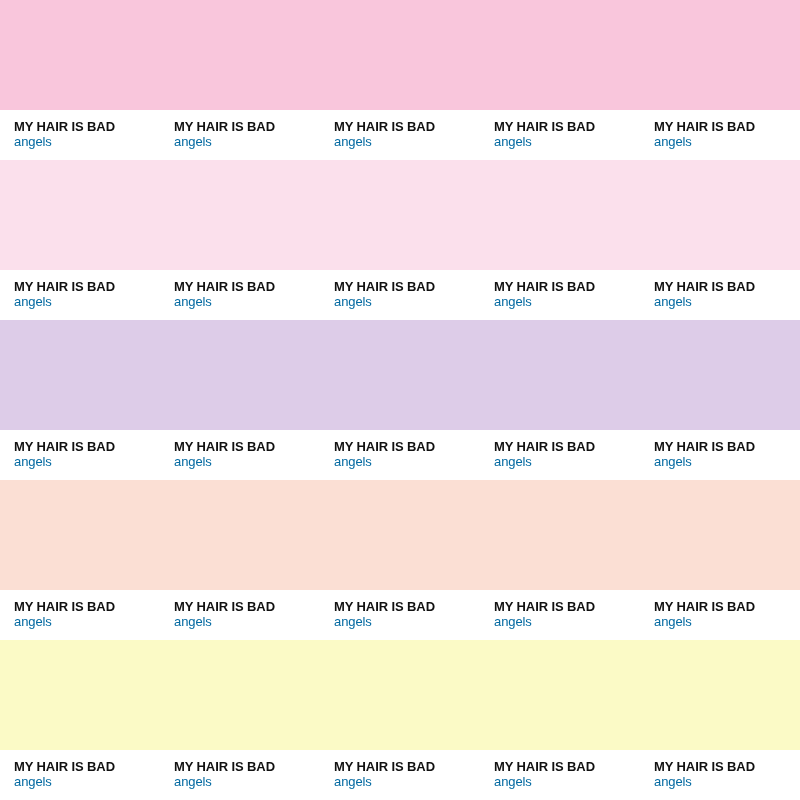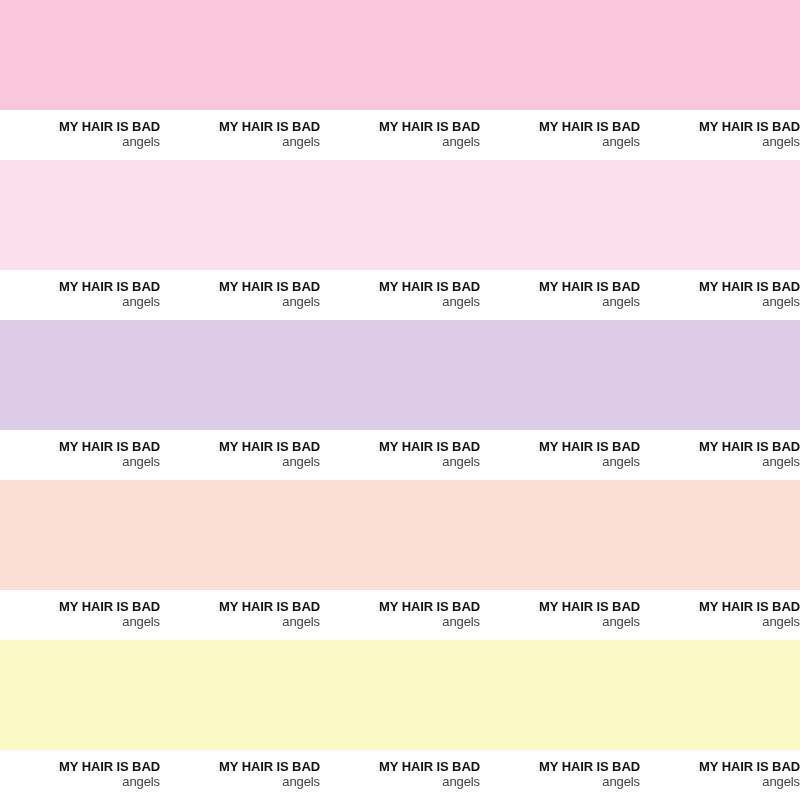--- a/index.html
+++ b/index.html
@@ -48,41 +48,40 @@
   }
 
   .caption {
     width: 160px;
     height: 50px;
     flex: 0 0 50px;
     background: #ffffff;
     padding: 9px 0 0 14px;
     box-sizing: border-box;
     overflow: hidden;
-    text-align: right;
   }
 
   .title {
     display: block;
     font-family: "Liberation Sans", sans-serif;
     font-size: 13px;
     line-height: 15px;
     font-weight: bold;
     color: #111111;
     letter-spacing: -0.1px;
     white-space: nowrap;
   }
 
   .artist {
     display: block;
     font-family: "Liberation Sans", sans-serif;
     font-size: 13px;
     line-height: 16px;
     font-weight: normal;
-    color: #404040;
+    color: #0369a1;
     letter-spacing: -0.1px;
     white-space: nowrap;
   }
 </style>
 </head>
 <body>
 
 <div id="grid">
     <div class="row">
       <div class="card">

